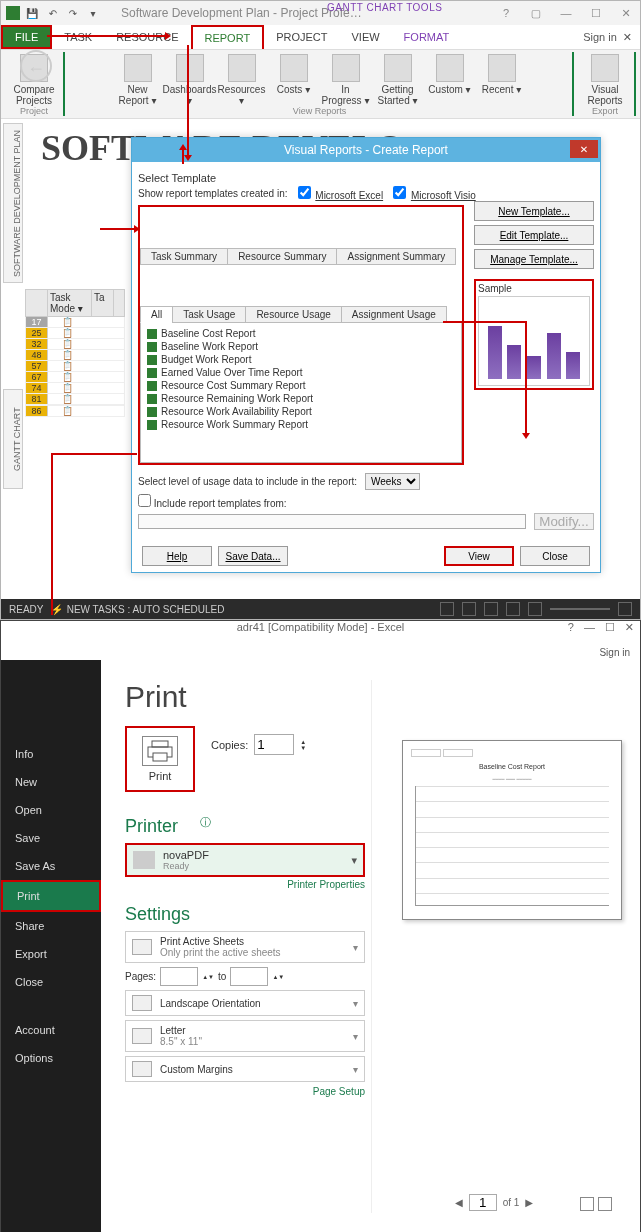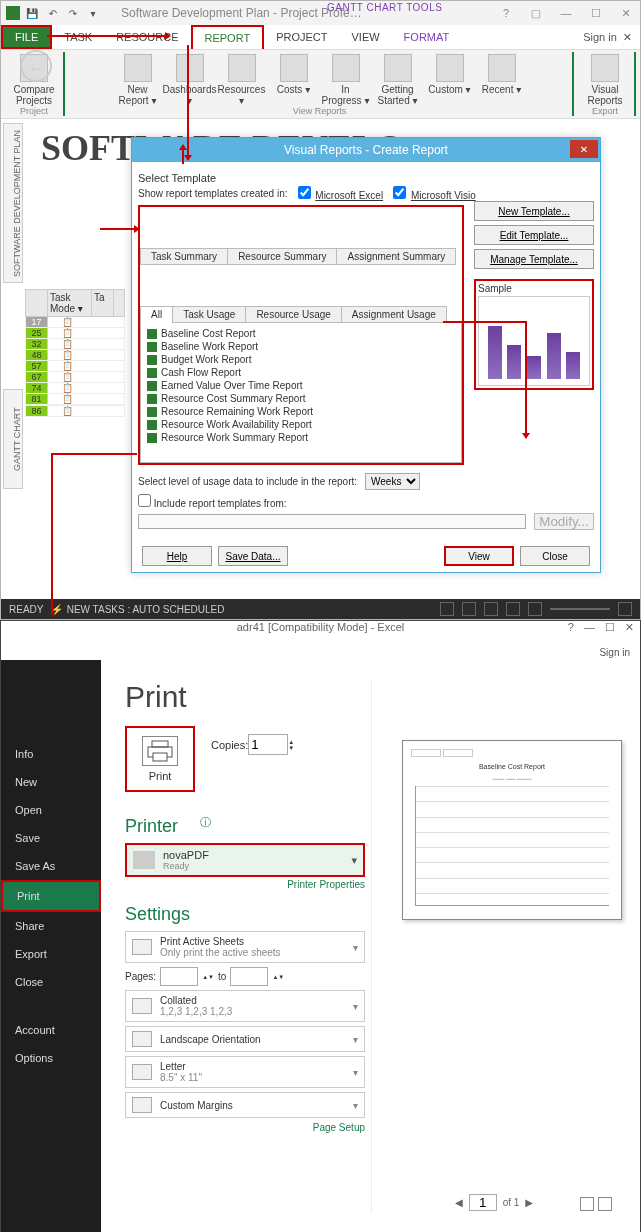--- a/index.html
+++ b/index.html
@@ -38,21 +38,21 @@
   
   .doc-area { height: 480px; position: relative; background: #fff; overflow: hidden;}
   .side-tab { position: absolute; left: 2px; top: 4px; width: 20px; height: 160px; background: #f3f3f3; border: 1px solid #ccc; writing-mode: vertical-lr; transform: rotate(180deg); font-size: 9px; color: #666; text-align: center; }
   .side-tab2 { position: absolute; left: 2px; top: 270px; width: 20px; height: 100px; background: #f3f3f3; border: 1px solid #ccc; writing-mode: vertical-lr; transform: rotate(180deg); font-size: 9px; color: #666; text-align: center; }
   .big-text { position: absolute; left: 40px; top: 8px; font-size: 36px; font-weight: bold; color: #444; font-family: "Segoe UI", serif;}
   
   .task-panel { position:absolute; left:24px; top:170px; width:100px; }
   .task-head { display:flex; background:#e8e8e8; border:1px solid #ccc; font-size:10px;}
   .task-head > div { padding:2px; border-right:1px solid #ccc;}
   .task-row { display:flex; border:1px solid #eee; border-top:none; font-size:9px; background:#fff;}
-  .task-row .num { width:22px; text-align:center; background:#84cc16; border-right:1px solid #ccc;}
+  .task-row .num { width:22px; text-align:center; background:#eab308; border-right:1px solid #ccc;}
   .task-row .mode { width:40px; text-align:center; color:#2e7d32;}
   .task-row.sel .num { background:#a6a6a6; color:#fff;}
   
   
   .dialog { position: absolute; left: 130px; top: 18px; width: 470px; background: #fff; border: 1px solid #4fa9d8; box-shadow: 0 0 8px rgba(0,0,0,0.2);}
   .dlg-title { height: 24px; background: #5db3e0; color: #fff; display: flex; align-items: center; justify-content: center; font-size: 12px; position:relative;}
   .dlg-close { position:absolute; right:2px; top:2px; width:28px; height:18px; background:#c0392b; color:#fff; display:flex; align-items:center; justify-content:center; font-size:10px; cursor:pointer;}
   .dlg-body { padding: 6px 6px; }
   .dlg-body .sec-label { font-size: 11px; margin: 4px 0 2px; }
   .chk-row { font-size: 10px; display:flex; gap:10px; align-items:center;}
@@ -89,21 +89,21 @@
   .excel-body { flex:1; display:flex; position:relative;}
   .backstage-nav { width:100px; background:#1e1e1e; padding-top:80px;}
   .bs-item { color:#ddd; padding:8px 14px; font-size:11px; cursor:pointer;}
   .bs-item.sel { background:#1a7a4c; border:2px solid #c00;}
   
   .backstage-main { flex:1; padding: 20px 24px; display:flex; gap:6px;}
   .bs-left { width:240px;}
   .bs-left h1 { font-size:30px; font-weight:300; color:#444; margin-bottom:12px; }
   .print-btn-wrap { border:2px solid #c00; padding:8px; width:70px; text-align:center; margin-bottom:10px; cursor:pointer;}
   .print-icon { width:36px; height:30px; border:1px solid #888; margin:0 auto 4px; display:flex; align-items:center; justify-content:center;}
-  .copies-row { display:flex; gap:0; align-items:center; font-size:11px; margin-left:80px; margin-top:-64px;}
+  .copies-row { display:flex; gap:6px; align-items:center; font-size:11px; margin-left:80px; margin-top:-64px;}
   .copies-row input { width:40px; border:1px solid #aaa; padding:2px;}
   
   .bs-section-title { color:#1a7a4c; font-size:18px; font-weight:normal; margin:14px 0 6px;}
   .printer-sel { border:2px solid #c00; background:#e8f4ec; padding:4px 6px; display:flex; align-items:center; gap:8px; cursor:pointer; position:relative;}
   .printer-sel .p-icon { width:22px; height:18px; background:#ccc;}
   .printer-sel::after { content:"▾"; position:absolute; right:6px; color:#555;}
   .link-right { text-align:right; color:#1a7a4c; font-size:10px; cursor:pointer; margin-top:2px;}
   
   .setting-sel { border:1px solid #ccc; padding:4px 6px; display:flex; align-items:center; gap:8px; margin:4px 0; cursor:pointer; position:relative; font-size:10px; background:#fff;}
   .setting-sel .s-icon { width:20px; height:16px; border:1px solid #aaa; background:#f0f0f0;}
@@ -331,24 +331,20 @@
                   <div class="dlg-list-item">
                     <span class="li-icon"></span>
                     <span>Baseline Work Report</span>
                   </div>
                   <div class="dlg-list-item">
                     <span class="li-icon"></span>
                     <span>Budget Work Report</span>
                   </div>
                   <div class="dlg-list-item">
                     <span class="li-icon"></span>
-                    <span>Cash Flow Report</span>
-                  </div>
-                  <div class="dlg-list-item">
-                    <span class="li-icon"></span>
                     <span>Earned Value Over Time Report</span>
                   </div>
                   <div class="dlg-list-item">
                     <span class="li-icon"></span>
                     <span>Resource Cost Summary Report</span>
                   </div>
                   <div class="dlg-list-item">
                     <span class="li-icon"></span>
                     <span>Resource Remaining Work Report</span>
                   </div>
@@ -500,27 +496,20 @@
               <div class="sub">Only print the active sheets</div>
             </div>
         </div>
         <div class="pages-row">
           <span>Pages:</span>
           <input type="text" style="">
             <span style="font-size:6px;">▲▼</span>
           <span>to</span>
           <input type="text" style="">
             <span style="font-size:6px;">▲▼</span>
-        </div>
-        <div class="setting-sel">
-          <div class="s-icon"></div>
-          <div>
-              <div>Collated</div>
-              <div class="sub">1,2,3   1,2,3   1,2,3</div>
-            </div>
         </div>
         <div class="setting-sel">
           <div class="s-icon"></div>
           <div>Landscape Orientation</div>
         </div>
         <div class="setting-sel">
           <div class="s-icon"></div>
           <div>
               <div>Letter</div>
               <div class="sub">8.5" x 11"</div>

